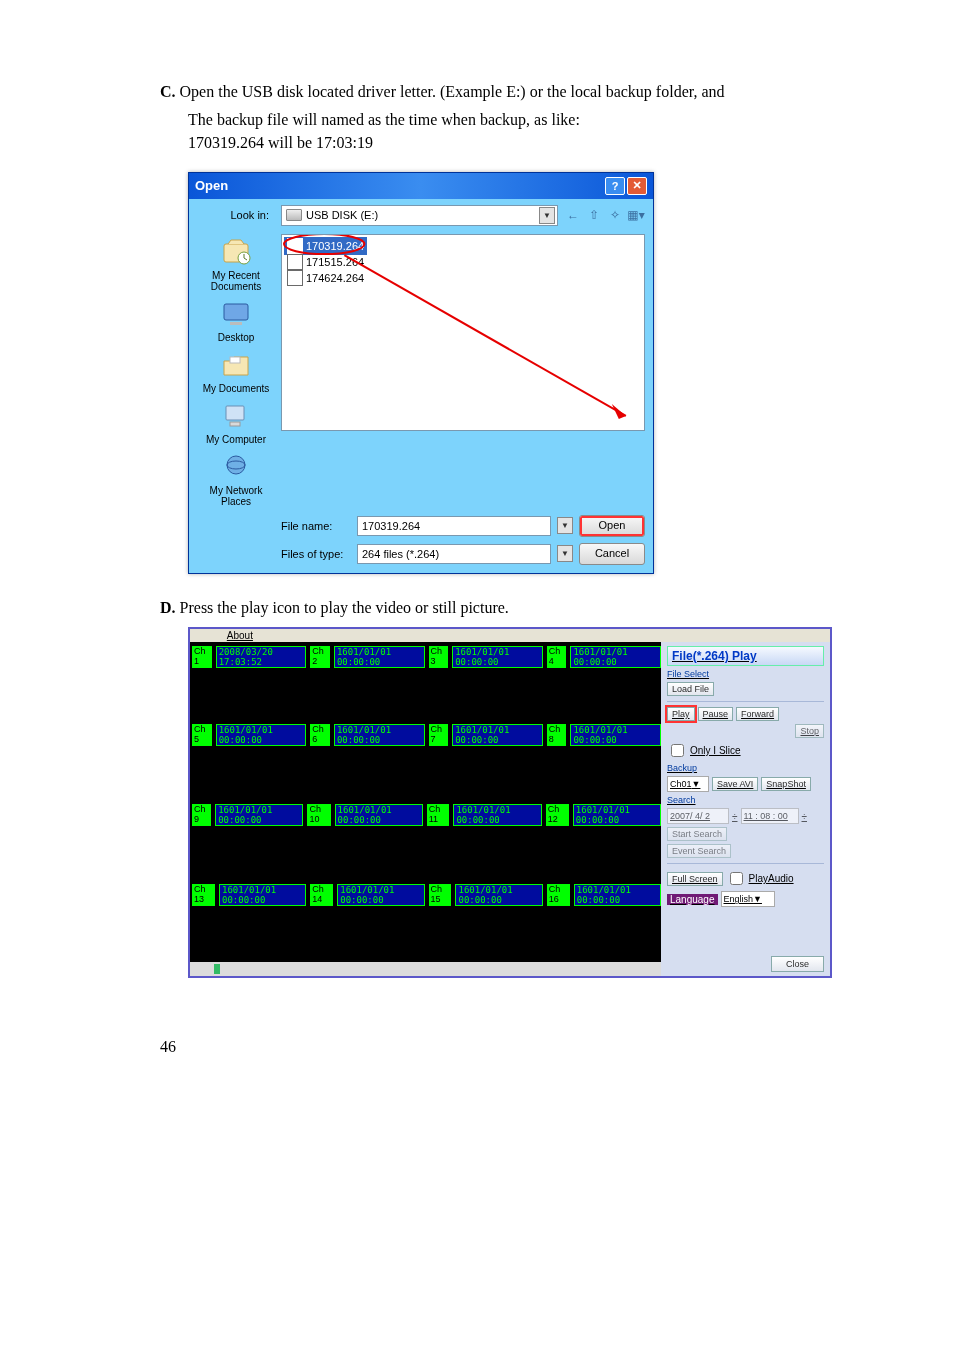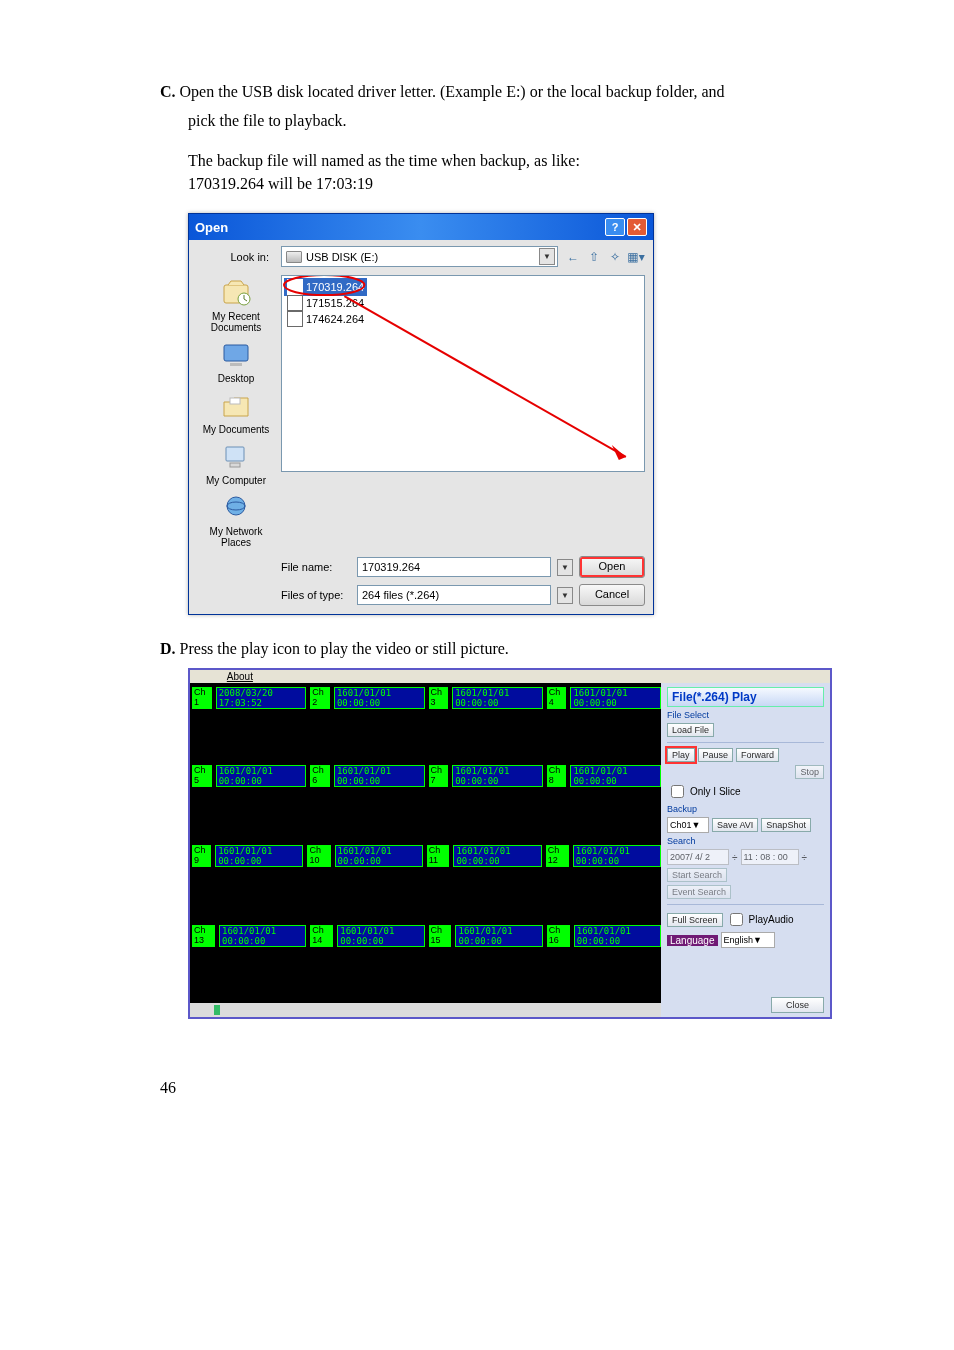--- a/index.html
+++ b/index.html
@@ -30,21 +30,21 @@
     padding-left: 28px;
     font-size: 16px;
     line-height: 1.4;
     margin-bottom: 18px;
   }
 
   
   .open-dialog {
     margin-left: 28px;
     width: 464px;
-    background: #e5e5e5;
+    background: #7dd3fc;
     border: 1px solid #003399;
     font-family: "Tahoma", sans-serif;
     font-size: 11px;
     box-shadow: 0 0 4px rgba(0,0,0,0.3);
   }
   .open-titlebar {
     background: linear-gradient(to right, #0a56d8, #3a8df0, #0a56d8);
     color: #fff;
     font-weight: bold;
     padding: 4px 6px;
@@ -144,21 +144,21 @@
     font-family: Tahoma, sans-serif;
     font-size: 10px;
   }
   .viewer-tb {
     background: linear-gradient(#6a86e8, #2a3ed0);
     color:#fff; font-weight:bold; font-size:11px; padding:2px 6px; display:flex; justify-content:space-between; align-items:center;
   }
   .viewer-tb .vbtn { width:14px; height:12px; background:#5f7be0; border:1px solid #fff;}
   .viewer-menu { background:#e6e3d5; padding:1px 4px; font-size:10px; }
   .viewer-menu .m { text-decoration: underline; }
-  .viewer-body { display:flex; background:#9cb1d7; }
+  .viewer-body { display:flex; background:#9cb1d7;text-decoration:underline; }
   .viewer-grid {
     width: 480px;
     background:#000;
     position: relative;
   }
   .grid-row { position:absolute; display:flex; gap:4px; left:2px; }
   .grid-row .cell-lab {
     background:#000c9e; color:#0f0; border:1px solid #0f0; padding: 0 2px; font-family: monospace; font-size:9px;
     display:flex; gap:2px;
   }
@@ -191,21 +191,20 @@
   .spacer { height: 22px; }
 </style>
 </head>
 <body>
 
 <div class="page">
   <div class="step-header">
     <b>C.</b>
     <span>Open the USB disk located driver letter. (Example E:) or the local backup folder, and</span>
   </div>
-  <div class="step-body">pick the file to playback.</div>
 
   <div class="note">
     <span>The backup file will named as the time when backup, as like:</span><br>
     <span>170319.264 will be 17:03:19</span>
   </div>
 
   <div class="open-dialog">
     <div class="open-titlebar">
       <span>Open</span>
       <div class="titlebtns">

